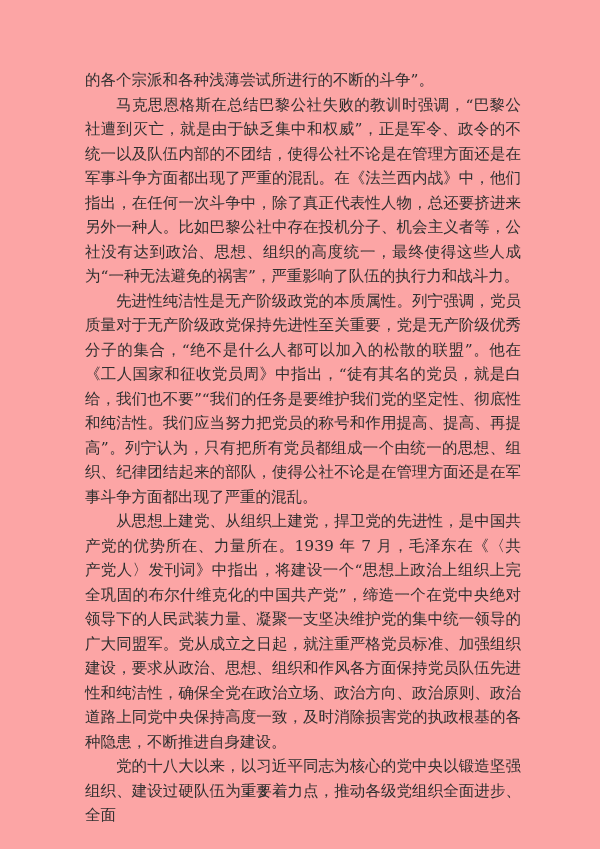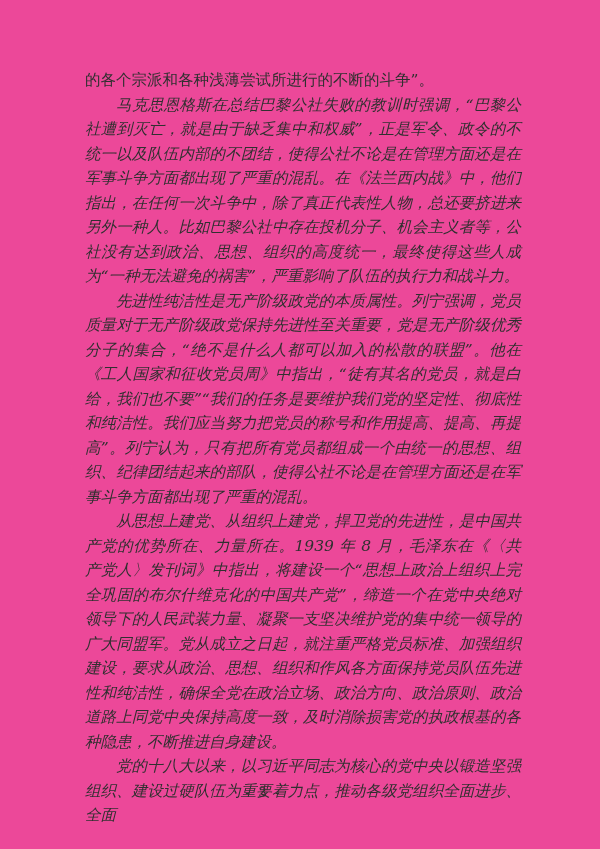--- a/index.html
+++ b/index.html
@@ -4,59 +4,58 @@
   <style>
     html, body {
       margin: 0;
       padding: 0;
       background: #ffffff;
     }
     .page {
       position: relative;
       width: 600px;
       height: 849px;
-      background: #ec4899;
+      background: #fca5a5;
       overflow: hidden;
       font-family: "DejaVu Serif", "Liberation Serif", serif;
       color: #303030;
     }
     .text-block {
       position: absolute;
       left: 85px;
       top: 68px;
       width: 436px;
       font-size: 15.5px;
       line-height: 24.5px;
       text-align: justify;
       text-justify: inter-ideograph;
     }
     .para {
       margin: 0;
       padding: 0;
     }
     .para.indent {
       text-indent: 2em;
-      font-style: italic;
     }
     .page-footer {
       position: absolute;
       left: 0;
       top: 784px;
       width: 527px;
       text-align: center;
       font-size: 13.5px;
       letter-spacing: 2px;
       color: #303030;
     }
   </style>
 </head>
 <body>
 
 <div class="page">
   <main class="text-block">
     <p class="para">的各个宗派和各种浅薄尝试所进行的不断的斗争”。</p>
     <p class="para indent">马克思恩格斯在总结巴黎公社失败的教训时强调，“巴黎公社遭到灭亡，就是由于缺乏集中和权威”，正是军令、政令的不统一以及队伍内部的不团结，使得公社不论是在管理方面还是在军事斗争方面都出现了严重的混乱。在《法兰西内战》中，他们指出，在任何一次斗争中，除了真正代表性人物，总还要挤进来另外一种人。比如巴黎公社中存在投机分子、机会主义者等，公社没有达到政治、思想、组织的高度统一，最终使得这些人成为“一种无法避免的祸害”，严重影响了队伍的执行力和战斗力。</p>
     <p class="para indent">先进性纯洁性是无产阶级政党的本质属性。列宁强调，党员质量对于无产阶级政党保持先进性至关重要，党是无产阶级优秀分子的集合，“绝不是什么人都可以加入的松散的联盟”。他在《工人国家和征收党员周》中指出，“徒有其名的党员，就是白给，我们也不要”“我们的任务是要维护我们党的坚定性、彻底性和纯洁性。我们应当努力把党员的称号和作用提高、提高、再提高”。列宁认为，只有把所有党员都组成一个由统一的思想、组织、纪律团结起来的部队，使得公社不论是在管理方面还是在军事斗争方面都出现了严重的混乱。</p>
-    <p class="para indent">从思想上建党、从组织上建党，捍卫党的先进性，是中国共产党的优势所在、力量所在。1939 年 8 月，毛泽东在《〈共产党人〉发刊词》中指出，将建设一个“思想上政治上组织上完全巩固的布尔什维克化的中国共产党”，缔造一个在党中央绝对领导下的人民武装力量、凝聚一支坚决维护党的集中统一领导的广大同盟军。党从成立之日起，就注重严格党员标准、加强组织建设，要求从政治、思想、组织和作风各方面保持党员队伍先进性和纯洁性，确保全党在政治立场、政治方向、政治原则、政治道路上同党中央保持高度一致，及时消除损害党的执政根基的各种隐患，不断推进自身建设。</p>
+    <p class="para indent">从思想上建党、从组织上建党，捍卫党的先进性，是中国共产党的优势所在、力量所在。1939 年 7 月，毛泽东在《〈共产党人〉发刊词》中指出，将建设一个“思想上政治上组织上完全巩固的布尔什维克化的中国共产党”，缔造一个在党中央绝对领导下的人民武装力量、凝聚一支坚决维护党的集中统一领导的广大同盟军。党从成立之日起，就注重严格党员标准、加强组织建设，要求从政治、思想、组织和作风各方面保持党员队伍先进性和纯洁性，确保全党在政治立场、政治方向、政治原则、政治道路上同党中央保持高度一致，及时消除损害党的执政根基的各种隐患，不断推进自身建设。</p>
     <p class="para indent">党的十八大以来，以习近平同志为核心的党中央以锻造坚强组织、建设过硬队伍为重要着力点，推动各级党组织全面进步、全面</p>
   </main>
   <footer class="page-footer">- 3 -</footer>
 </div>
 
 </body></html>

